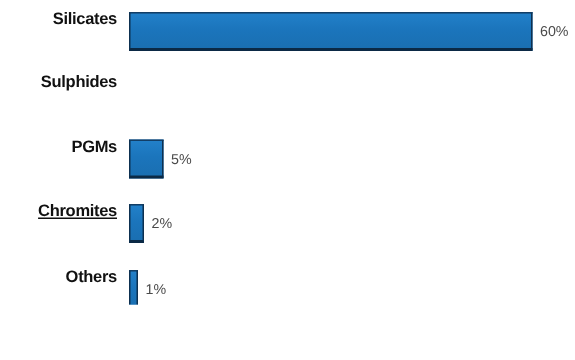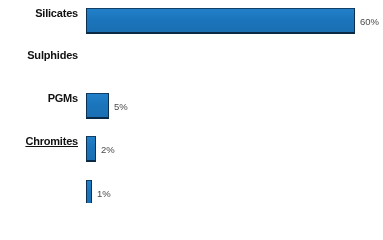--- a/index.html
+++ b/index.html
@@ -94,19 +94,20 @@
 
   <div class="row" style="top:128px;">
     <span class="cat-label" style="top:6px;text-decoration:underline;">Chromites</span>
     <span class="bar-wrap">
       <span class="bar" style="width:10px;"></span>
       <span class="val-label">2%</span>
     </span>
   </div>
 
   <div class="row" style="top:172px;">
+    <span class="cat-label" style="top:6px;">Others</span>
     <span class="bar-wrap">
       <span class="bar" style="width:6px;"></span>
       <span class="val-label">1%</span>
     </span>
   </div>
 
 </div>
 
 </body></html>

